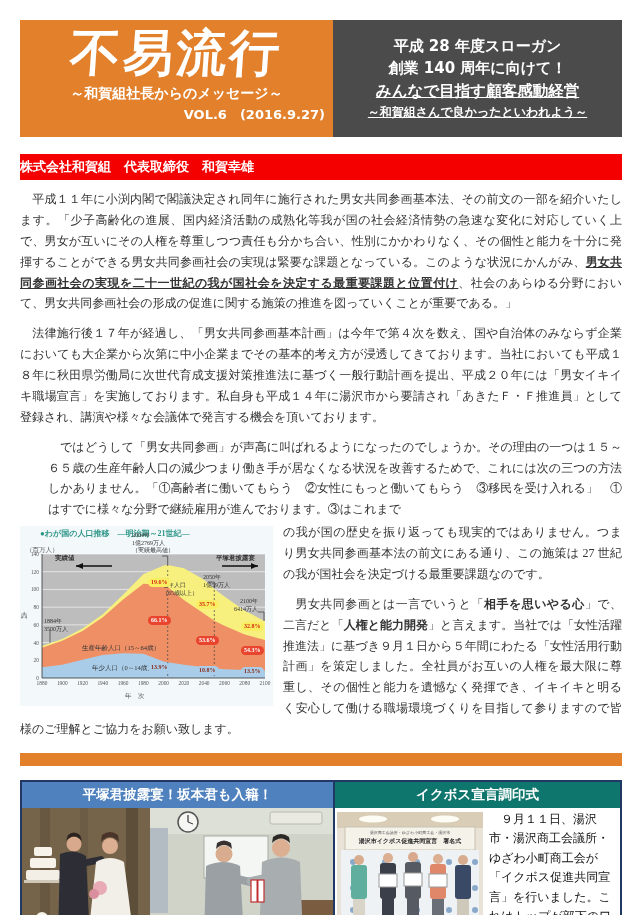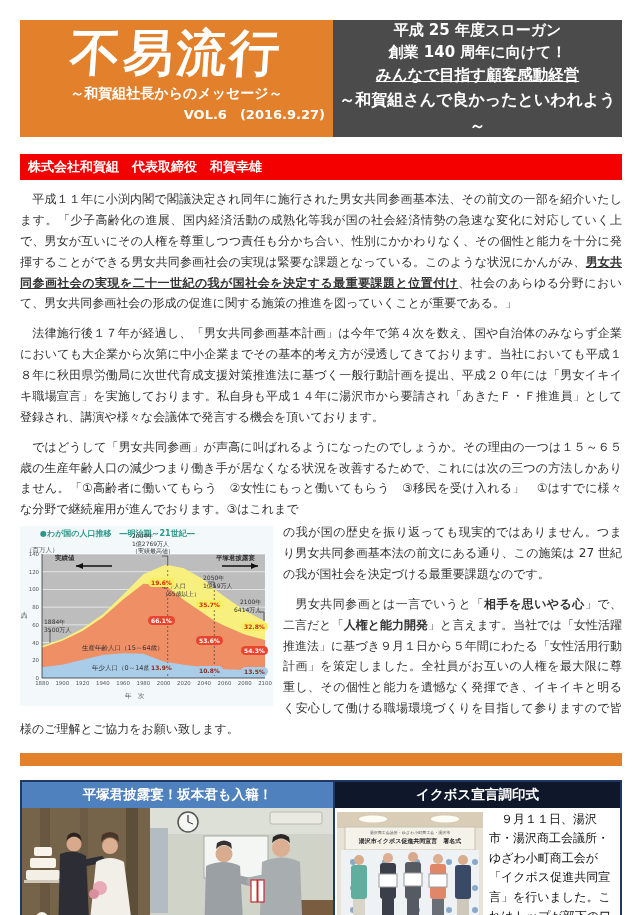--- a/index.html
+++ b/index.html
@@ -15,27 +15,27 @@
   .masthead-title{
     font-family:"DejaVu Serif","Liberation Serif",serif;font-weight:bold;
     font-size:50px;line-height:1.0;text-align:center;letter-spacing:3px;
     transform:skewX(-4deg);margin-top:2px;
   }
   .masthead-sub{font-size:14px;text-align:center;margin-top:7px;font-weight:bold;}
   .masthead-vol{font-size:13px;text-align:right;margin-top:3px;font-weight:bold;}
   .slogan{flex:1;background:#4b4b4b;color:#fff;display:flex;flex-direction:column;justify-content:center;text-align:center;font-weight:bold;}
   .slogan .s1,.slogan .s2{font-size:15px;line-height:1.5;}
   .slogan .s3{font-size:15.5px;line-height:1.5;text-decoration:underline;}
-  .slogan .s4{font-size:16px;line-height:1.6;}
-
-  
-  .byline{margin-top:17px;background:#f40000;color:#fff;font-weight:bold;font-size:13px;padding:4px 8px;}
-
-  
-  .article{margin-top:9px;font-size:12px;line-height:1.74;text-align:justify;color:#333;}
+  .slogan .s4{font-size:12px;line-height:1.6;text-decoration:underline;}
+
+  
+  .byline{margin-top:17px;background:#f40000;color:#fff;font-weight:bold;font-size:13px;padding:4px 0;}
+
+  
+  .article{margin-top:9px;font-size:12px;line-height:1.74;text-align:justify;color:#333;font-family:Liberation Serif, serif;}
   .article p{margin:0 0 9px 0;}
   .article .bu{font-weight:bold;text-decoration:underline;}
   .article .b{font-weight:bold;}
   .wrapzone{overflow:visible;}
   .clear{clear:both;}
 
   
   .chart-figure{
     float:left;width:253px;height:180px;margin:4px 10px 0 0;position:relative;
     background:#f3f8fb;
@@ -62,50 +62,50 @@
 
   
   .orange-bar{height:13px;background:#e2802c;margin-top:4px;}
 
   
   .bottom-table{margin-top:14px;border:2px solid #1f3864;display:flex;background:#fff;}
   .bt-left{width:311px;box-sizing:border-box;}
   .bt-right{flex:1;border-left:2px solid #1f3864;box-sizing:border-box;}
   .bt-header{color:#fff;font-weight:bold;font-size:13.5px;text-align:center;padding:4px 2px;}
   .bt-header.blue{background:#4e81bd;}
-  .bt-header.navy{background:#0f172a;}
+  .bt-header.navy{background:#0f766e;}
   .photo-row{display:flex;}
   .bt-right-body{padding:2px 4px 2px 2px;font-size:12px;line-height:1.62;color:#111;}
   .bt-right-body .photo-float{float:left;margin:2px 6px 2px 0;}
 </style>
 </head>
 <body>
 
 <div class="page">
 
   <div class="header">
     <div class="masthead">
       <div class="masthead-title">不易流行</div>
       <div class="masthead-sub">～和賀組社長からのメッセージ～</div>
       <div class="masthead-vol">VOL.6　(2016.9.27)</div>
     </div>
     <div class="slogan">
-      <div class="s1">平成 25 年度スローガン</div>
+      <div class="s1">平成 28 年度スローガン</div>
       <div class="s2">創業 140 周年に向けて！</div>
       <div class="s3">みんなで目指す顧客感動経営</div>
       <div class="s4">～和賀組さんで良かったといわれよう～</div>
     </div>
   </div>
 
   <div class="byline">株式会社和賀組　代表取締役　和賀幸雄</div>
 
   <div class="article">
     <p><span>　平成１１年に小渕内閣で閣議決定され同年に施行された男女共同参画基本法、その前文の一部を紹介いたします。「少子高齢化の進展、国内経済活動の成熟化等我が国の社会経済情勢の急速な変化に対応していく上で、男女が互いにその人権を尊重しつつ責任も分かち合い、性別にかかわりなく、その個性と能力を十分に発揮することができる男女共同参画社会の実現は緊要な課題となっている。このような状況にかんがみ、</span><span class="bu">男女共同参画社会の実現を二十一世紀の我が国社会を決定する最重要課題と位置付け</span><span>、社会のあらゆる分野において、男女共同参画社会の形成の促進に関する施策の推進を図っていくことが重要である。」</span></p>
     <p>　法律施行後１７年が経過し、「男女共同参画基本計画」は今年で第４次を数え、国や自治体のみならず企業においても大企業から次第に中小企業までその基本的考え方が浸透してきております。当社においても平成１８年に秋田県労働局に次世代育成支援対策推進法に基づく一般行動計画を提出、平成２０年には「男女イキイキ職場宣言」を実施しております。私自身も平成１４年に湯沢市から要請され「あきたＦ・Ｆ推進員」として登録され、講演や様々な会議体で発言する機会を頂いております。</p>
-    <p style="margin-bottom:2px;">　ではどうして「男女共同参画」が声高に叫ばれるようになったのでしょうか。その理由の一つは１５～６５歳の生産年齢人口の減少つまり働き手が居なくなる状況を改善するためで、これには次の三つの方法しかありません。「①高齢者に働いてもらう　②女性にもっと働いてもらう　③移民を受け入れる」　①はすでに様々な分野で継続雇用が進んでおります。③はこれまで</p>
+    <p style="margin-bottom:2px;margin-left:28px;">　ではどうして「男女共同参画」が声高に叫ばれるようになったのでしょうか。その理由の一つは１５～６５歳の生産年齢人口の減少つまり働き手が居なくなる状況を改善するためで、これには次の三つの方法しかありません。「①高齢者に働いてもらう　②女性にもっと働いてもらう　③移民を受け入れる」　①はすでに様々な分野で継続雇用が進んでおります。③はこれまで</p>
 
     <div class="wrapzone">
 
       <div class="chart-figure">
         <svg width="253" height="180" viewBox="0 0 253 180">
           <rect x="22" y="28" width="223" height="124" fill="#bdbdbd"></rect>
           <g id="gridlines">
               <line x1="22" x2="245" y1="134.28571428571428" y2="134.28571428571428" stroke="#ffffff" stroke-width="0.6"></line>
               <line x1="22" x2="245" y1="116.57142857142857" y2="116.57142857142857" stroke="#ffffff" stroke-width="0.6"></line>
               <line x1="22" x2="245" y1="98.85714285714286" y2="98.85714285714286" stroke="#ffffff" stroke-width="0.6"></line>

